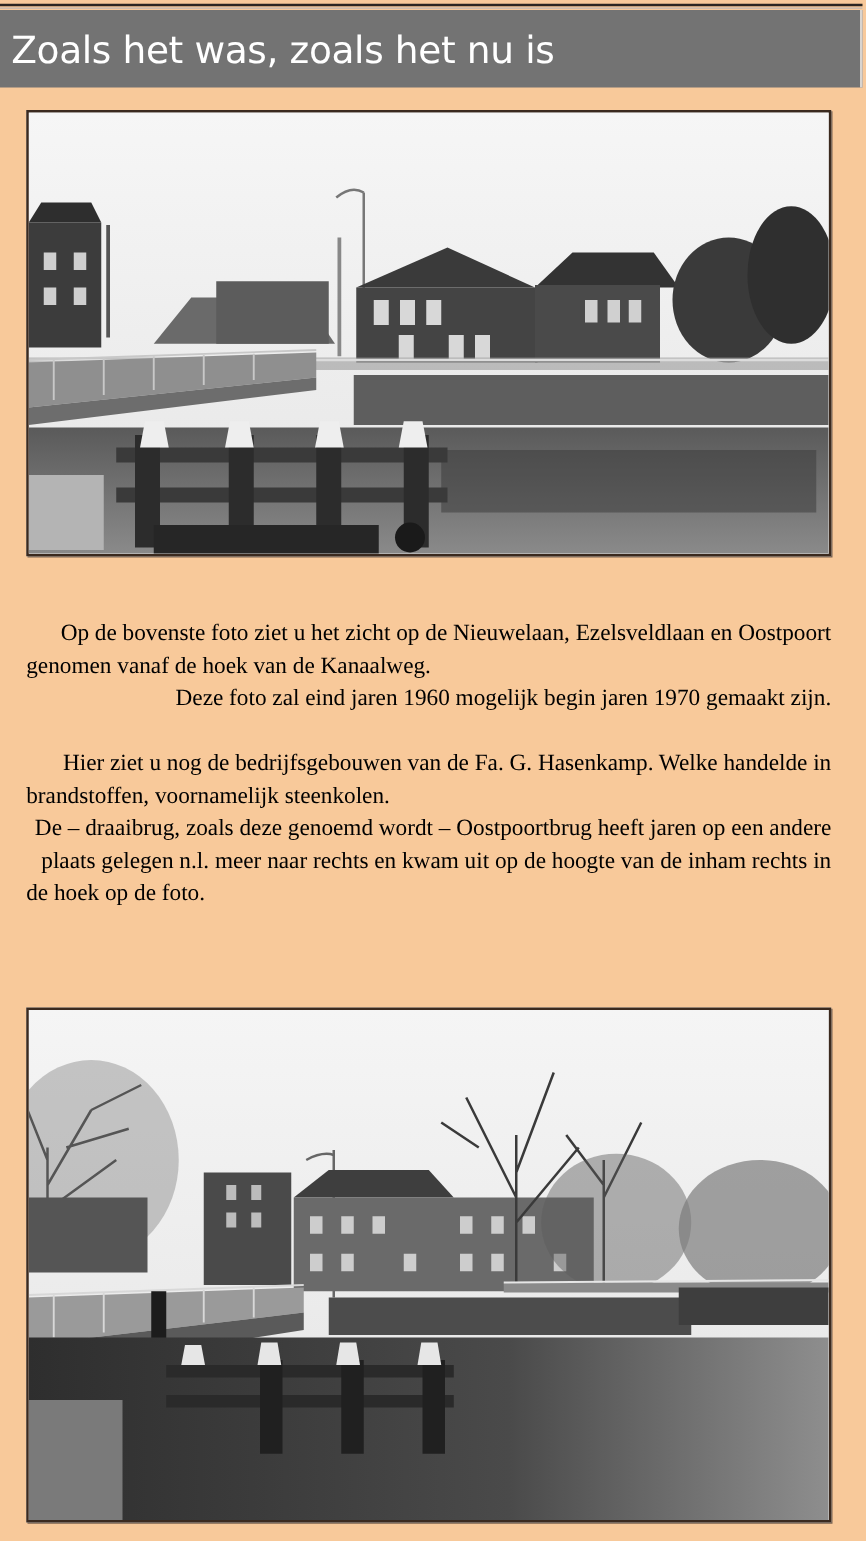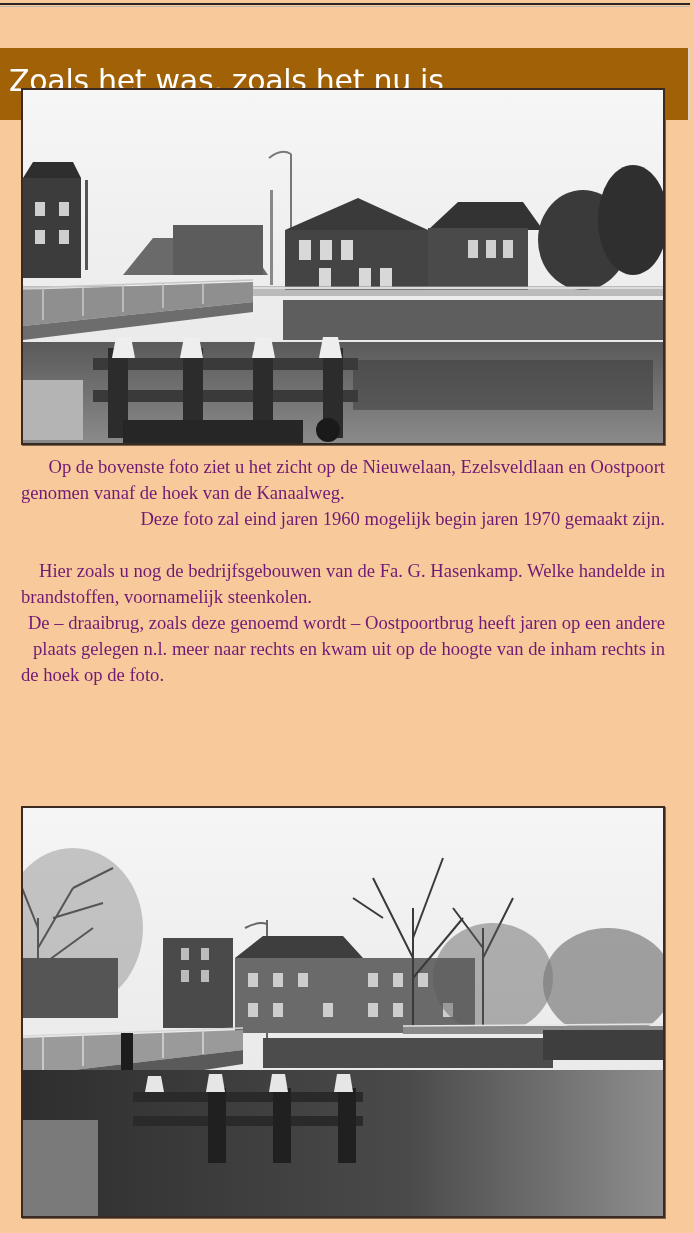--- a/index.html
+++ b/index.html
@@ -11,45 +11,44 @@
   }
   .topline {
     position:absolute; left:0; top:3px; width:690px; height:2px;
     background:#2a2522;
   }
   .topline2 {
     position:absolute; left:0; top:6px; width:690px; height:1px;
     background:#bdb7b2;
   }
   .banner {
-    position:absolute; left:0; top:8px; width:688px; height:72px;
-    background:#a16207;
+    position:absolute; left:0; top:8px; width:688px; height:62px;
+    background:#737373;
     border-right:2px solid #d9d4cf;
-    margin-top:40px;
   }
   .banner-title {
     position:absolute; left:9px; top:15px;
     font-family:"DejaVu Sans", sans-serif;
     font-size:30px; color:#ffffff; letter-spacing:-0.3px;
     white-space:nowrap;
   }
   .photo {
     position:absolute; left:21px; width:640px;
     border:2px solid #3b2a1f;
     box-shadow:1px 1px 0 #7a6350;
     background:#f4f4f4; overflow:hidden;
   }
   .photo svg { display:block; width:100%; height:100%; }
   .photo-top { top:88px; height:353px; }
   .photo-bottom { top:806px; height:408px; }
   .text-block {
     position:absolute; left:21px; width:644px;
-    color:#701a75;
+    color:#000000;
     font-family:"Liberation Serif", serif;
-    font-size:18.6px; line-height:26px;
+    font-size:18.6px; line-height:26px;margin-top:40px;
   }
   .text-block p { margin:0;text-align:right; }
   .justify { text-align:justify; text-align-last:left; }
   .gap { height:26px; }
 </style>
 </head>
 <body>
 
 <div class="topline"></div>
 <div class="topline2"></div>
@@ -144,21 +143,21 @@
     <rect x="0" y="290" width="60" height="60" fill="#b4b4b4"></rect>
     <rect x="100" y="330" width="180" height="23" fill="#262626"></rect>
     <circle cx="305" cy="340" r="12" fill="#1a1a1a"></circle>
   </svg>
 </div>
 
 <div class="text-block" style="top:454px;">
   <p class="justify">Op de bovenste foto ziet u het zicht op de Nieuwelaan, Ezelsveldlaan en Oostpoort genomen vanaf de hoek van de Kanaalweg.</p>
   <p>Deze foto zal eind jaren 1960 mogelijk begin jaren 1970 gemaakt zijn.</p>
   <div class="gap"></div>
-  <p class="justify">Hier zoals u nog de bedrijfsgebouwen van de Fa. G. Hasenkamp. Welke handelde in brandstoffen, voornamelijk steenkolen.</p>
+  <p class="justify">Hier ziet u nog de bedrijfsgebouwen van de Fa. G. Hasenkamp. Welke handelde in brandstoffen, voornamelijk steenkolen.</p>
   <p class="justify">De – draaibrug, zoals deze genoemd wordt – Oostpoortbrug heeft jaren op een andere plaats gelegen n.l. meer naar rechts en kwam uit op de hoogte van de inham rechts in de hoek op de foto.</p>
 </div>
 
 <div class="photo photo-bottom">
   <svg viewBox="0 0 640 408" preserveAspectRatio="none">
     <defs>
       <linearGradient id="sky2" x1="0" y1="0" x2="0" y2="1">
         <stop offset="0" stop-color="#f5f5f5"></stop>
           <stop offset="1" stop-color="#e4e4e4"></stop>
       </linearGradient>

